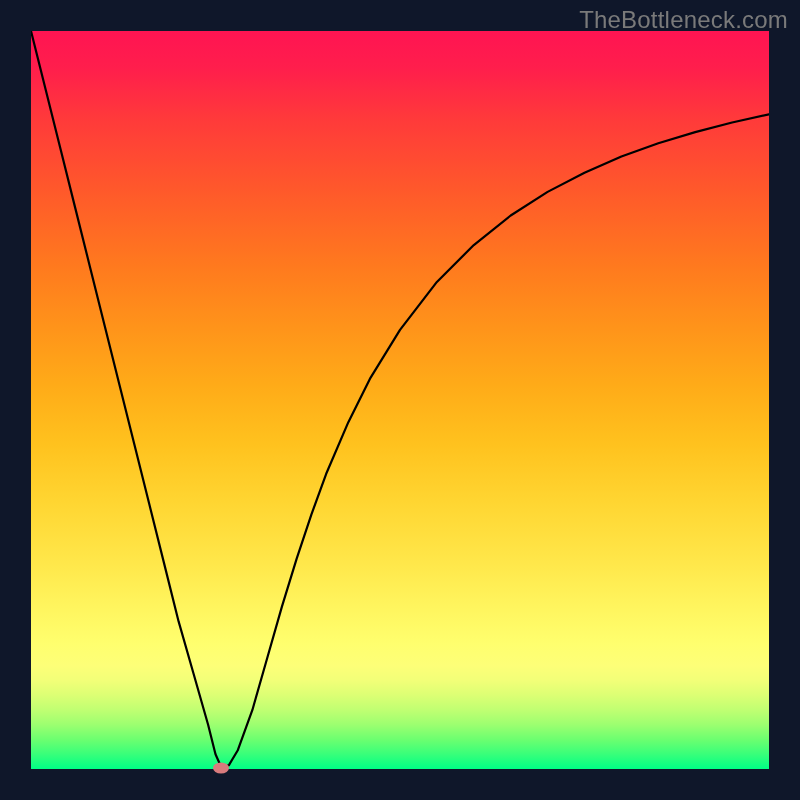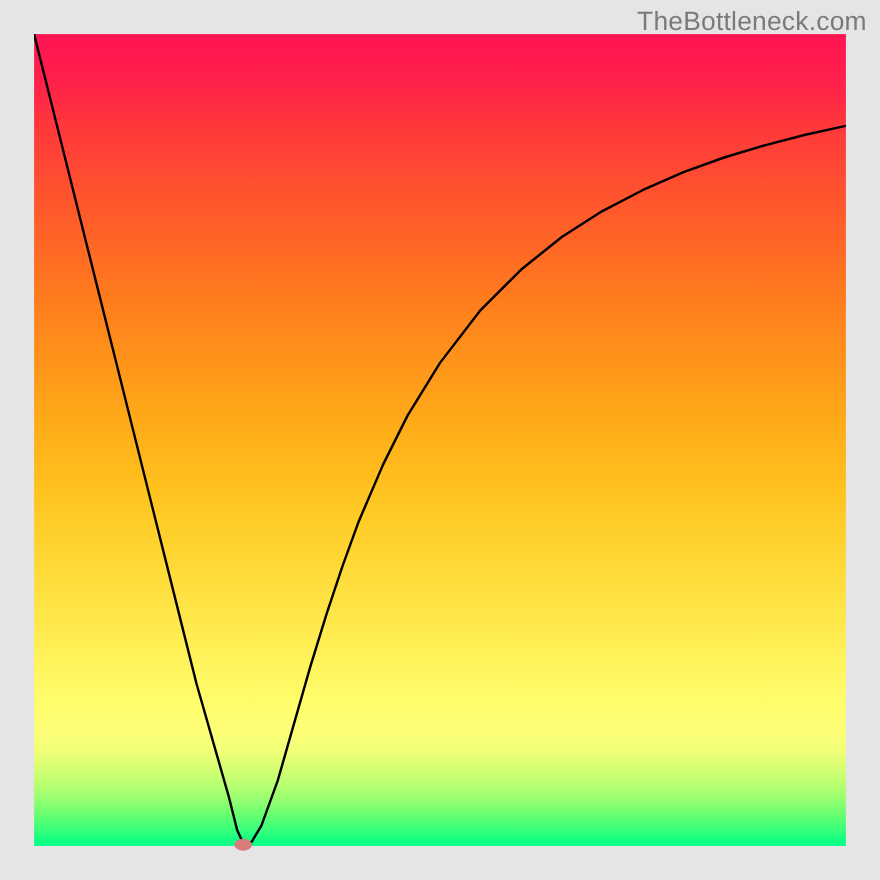--- a/index.html
+++ b/index.html
@@ -8,21 +8,21 @@
     width: 800px;
     height: 800px;
     overflow: hidden;
     background: #000;
     font-family: Arial, Helvetica, sans-serif;
   }
   .frame {
     position: relative;
     width: 800px;
     height: 800px;
-    background: #e5e5e5;
+    background: #0f172a;
   }
   .plot {
     position: absolute;
     left: 31px;
     top: 31px;
     width: 738px;
     height: 738px;
     background: linear-gradient(to bottom,
       #ff1452 0%,
       #ff1e4c 5%,

